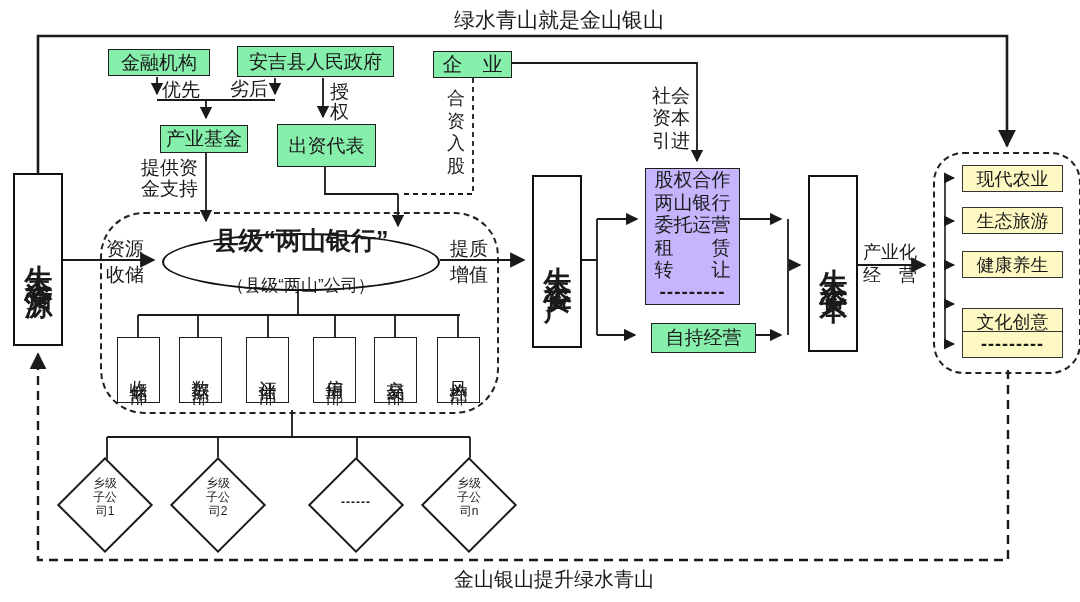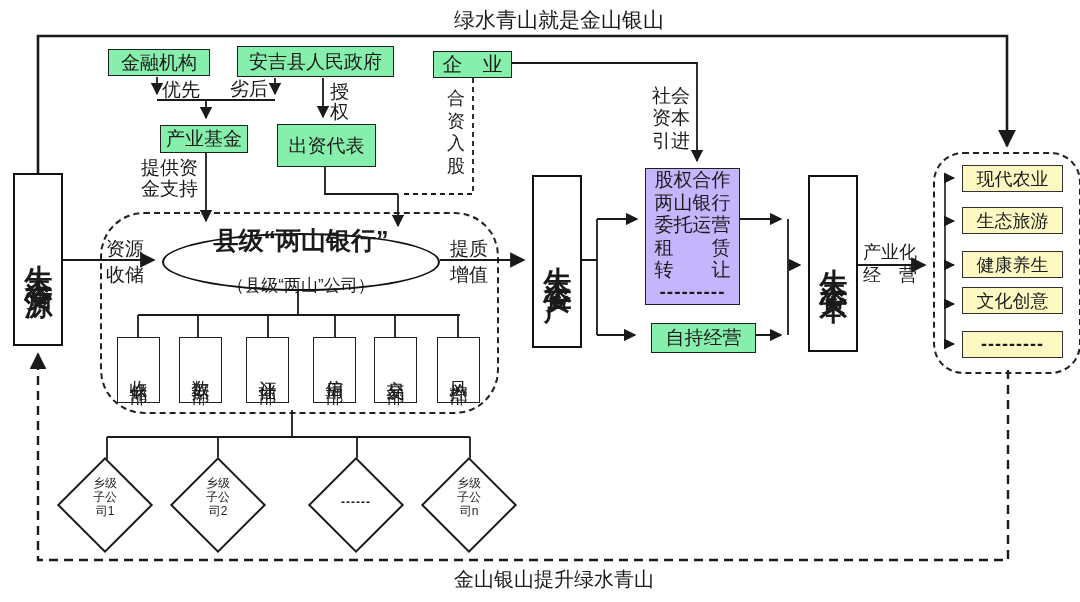--- a/index.html
+++ b/index.html
@@ -126,21 +126,21 @@
     <div>委托运营</div>
     <div>租　　赁</div>
     <div>转　　让</div>
     <div class="dash-text">---------</div>
   </div>
   <div class="box" style="left:643px;top:323px;width:105px;height:30px;margin-left:8px;">自持经营</div>
 
   <div class="ind" style="top:165px;">现代农业</div>
   <div class="ind" style="top:207px;">生态旅游</div>
   <div class="ind" style="top:251px;">健康养生</div>
-  <div class="ind" style="top:287px;">文化创意</div>
+  <div class="ind" style="top:308px;">文化创意</div>
   <div class="ind dash-text" style="top:331px;">---------</div>
 
   <div class="diamond" style="left:71px;top:471px;"></div>
   <div class="diamond" style="left:184px;top:471px;"></div>
   <div class="diamond" style="left:322px;top:471px;"></div>
   <div class="diamond" style="left:435px;top:471px;"></div>
   <div class="dlabel" style="left:57px;top:477px;">乡级
 子公
 司1</div>
   <div class="dlabel" style="left:170px;top:477px;">乡级

